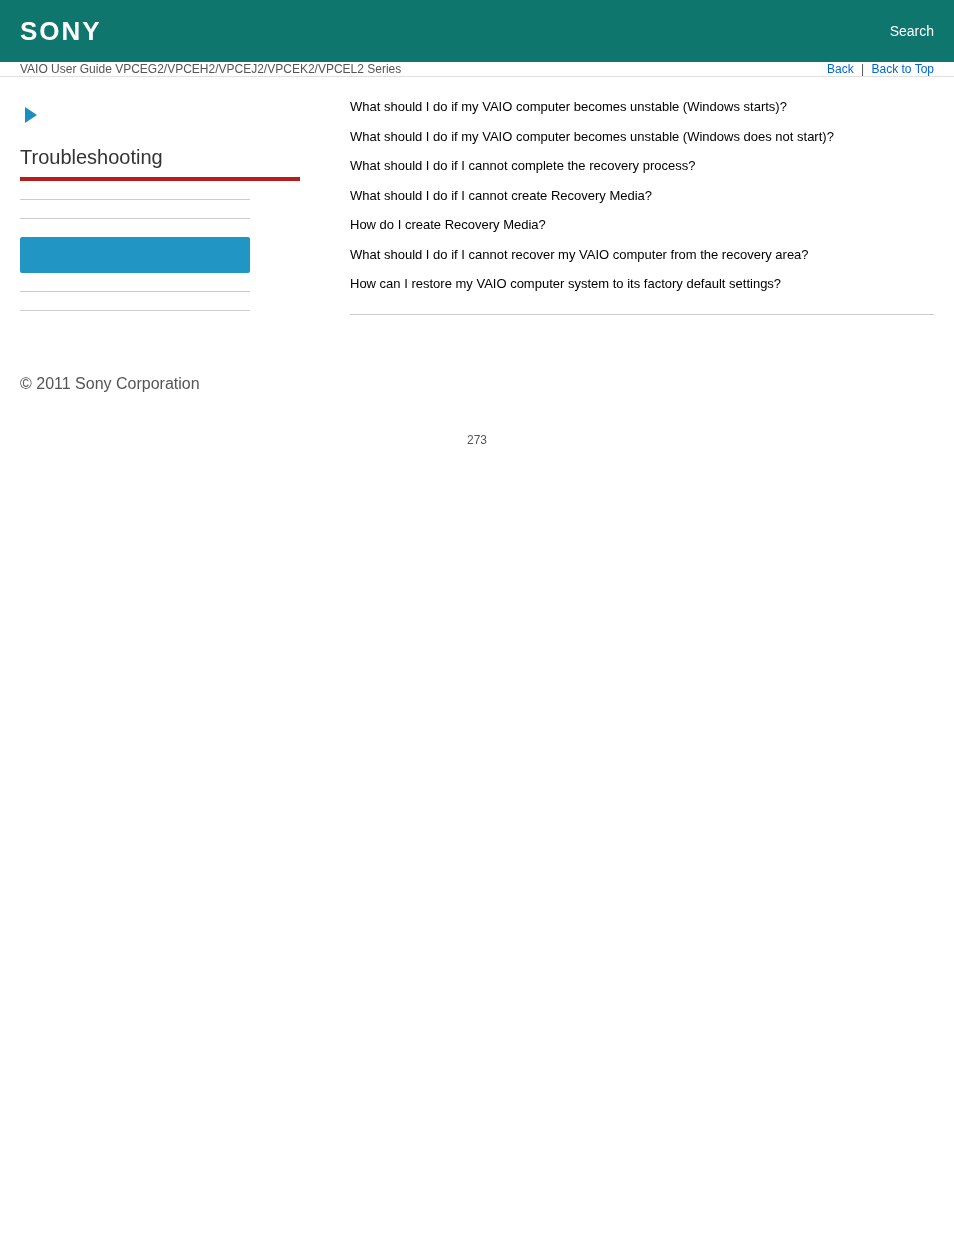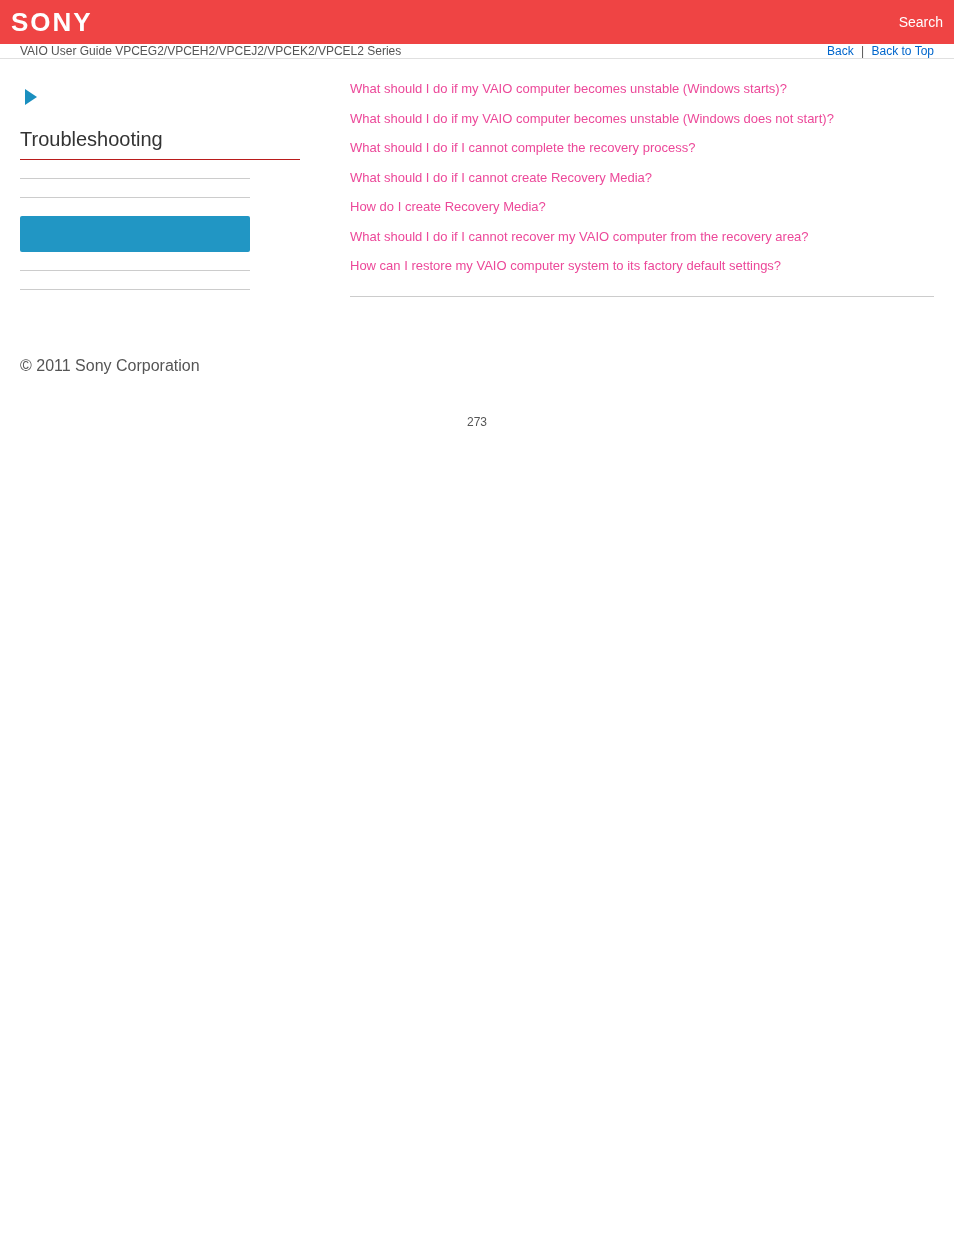--- a/index.html
+++ b/index.html
@@ -12,26 +12,26 @@
       font-family: Arial, sans-serif;
       font-size: 13px;
       color: #333;
       background: #fff;
       width: 954px;
       min-height: 1235px;
     }
 
     
     .header-bar {
-      background: #ef4444;
-      height: 44px;
+      background: #0f766e;
+      height: 62px;
       display: flex;
       align-items: center;
       justify-content: space-between;
-      padding: 0 11px;
+      padding: 0 20px;
     }
 
     .sony-logo {
       color: #fff;
       font-size: 26px;
       font-weight: 900;
       letter-spacing: 2px;
       font-family: Arial Black, Arial, sans-serif;
     }
 
@@ -93,21 +93,21 @@
       border-left: 12px solid #1a8fbf;
       margin-bottom: 20px;
       margin-left: 5px;
     }
 
     .sidebar-section-title {
       font-size: 20px;
       font-weight: normal;
       color: #333;
       padding-bottom: 8px;
-      border-bottom: 1px solid #b91c1c;
+      border-bottom: 4px solid #b91c1c;
       margin-bottom: 12px;
     }
 
     .sidebar-highlight-box {
       background: #2196c4;
       height: 36px;
       width: 230px;
       margin: 10px 0;
       border-radius: 2px;
     }
@@ -121,21 +121,21 @@
 
     .content-links {
       list-style: none;
     }
 
     .content-links li {
       margin-bottom: 10px;
     }
 
     .content-links li a {
-      color: #ec4899;
+      color: #000000;
       text-decoration: none;
       font-size: 13px;
       line-height: 1.5;
     }
 
     .content-divider {
       border: none;
       border-top: 1px solid #ccc;
       margin: 20px 0;
     }

